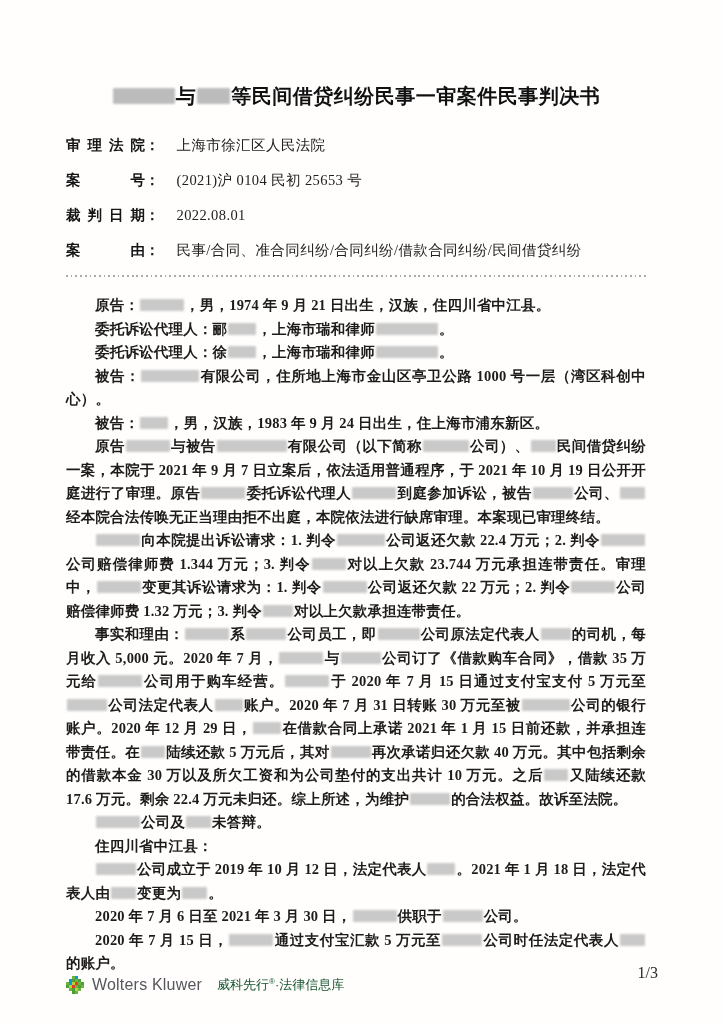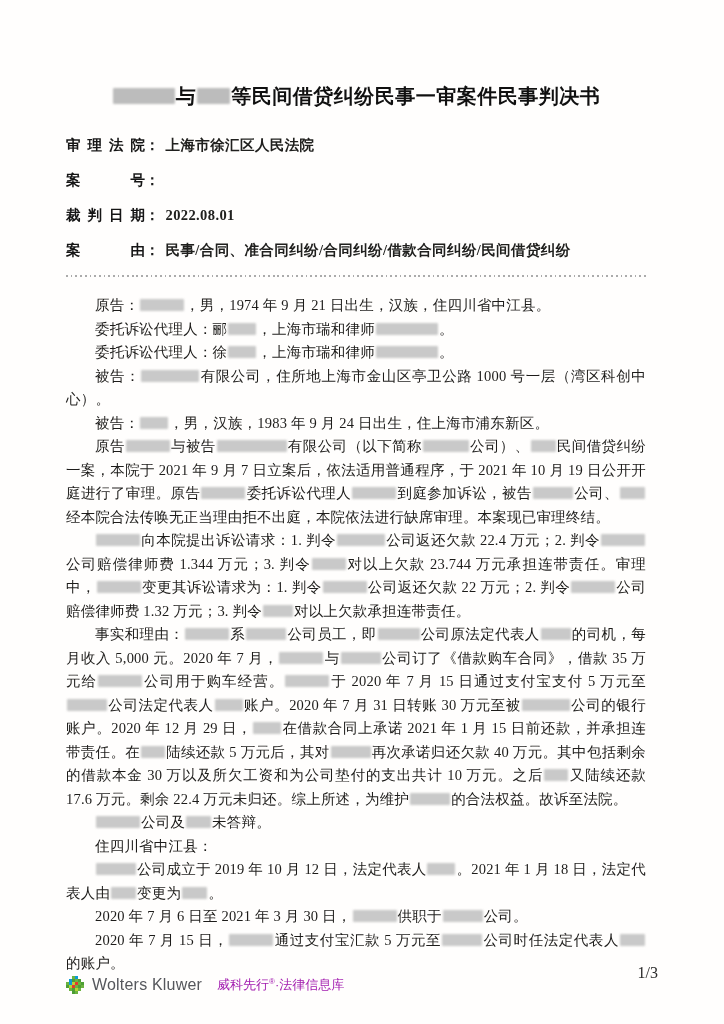--- a/index.html
+++ b/index.html
@@ -37,37 +37,38 @@
   }
   .meta-label-box {
     display:inline-flex;
     justify-content:space-between;
     width:79px;
     font-weight:bold;
     color:#151515;
     flex:none;
   }
   .meta-colon { font-weight:bold; flex:none; }
-  .meta-value { margin-left:6px; letter-spacing:0.4px; color:#20201e;font-weight:bold; }
+  .meta-value { margin-left:17px; letter-spacing:0.4px; color:#20201e; }
 
   
   .sep {
     margin-top:11px;
     height:2px;
     background:repeating-linear-gradient(90deg,#ababab 0 1.7px,transparent 1.7px 4.7px);
   }
 
   
   .body-text {
     margin-top:17px;
     font-size:14.5px;
     line-height:23.5px;
     text-align:justify;
     color:#1d1c1a;
     letter-spacing:0.2px;
+    font-weight:bold;
   }
   .para { margin:0; }
   .para.indent { text-indent:2em; }
 
   .redact {
     display:inline-block;
     height:12px;
     background:#c9c9c9;
     border-radius:1px;
     filter:blur(1px);
@@ -86,21 +87,21 @@
   .brand {
     font-family:"Liberation Sans","DejaVu Sans",sans-serif;
     font-size:16px;
     color:#55575c;
     margin-left:8px;
     letter-spacing:0.2px;
   }
   .product {
     font-family:"Liberation Sans","DejaVu Sans",sans-serif;
     font-size:13px;
-    color:#a21caf;
+    color:#14532d;
     margin-left:15px;
   }
   .product sup { font-size:8px; }
   .pagenum {
     position:absolute;
     right:0; top:-12px;
     font-size:16px;
     color:#2b2b2b;
     font-family:"Liberation Serif","DejaVu Serif",serif;
   }
@@ -123,20 +124,21 @@
           </span>
           <span class="meta-colon">：</span>
           <span class="meta-value">上海市徐汇区人民法院</span>
         </div>
         <div class="meta-row">
           <span class="meta-label-box">
             <span>案</span>
             <span>号</span>
           </span>
           <span class="meta-colon">：</span>
+          <span class="meta-value">(2021)沪 0104 民初 25653 号</span>
         </div>
         <div class="meta-row">
           <span class="meta-label-box">
             <span>裁</span>
             <span>判</span>
             <span>日</span>
             <span>期</span>
           </span>
           <span class="meta-colon">：</span>
           <span class="meta-value">2022.08.01</span>

